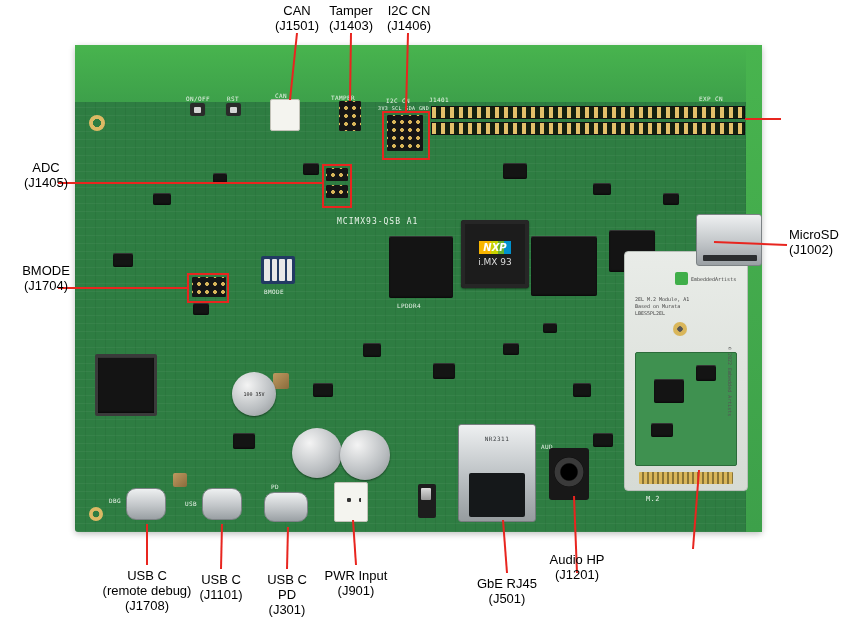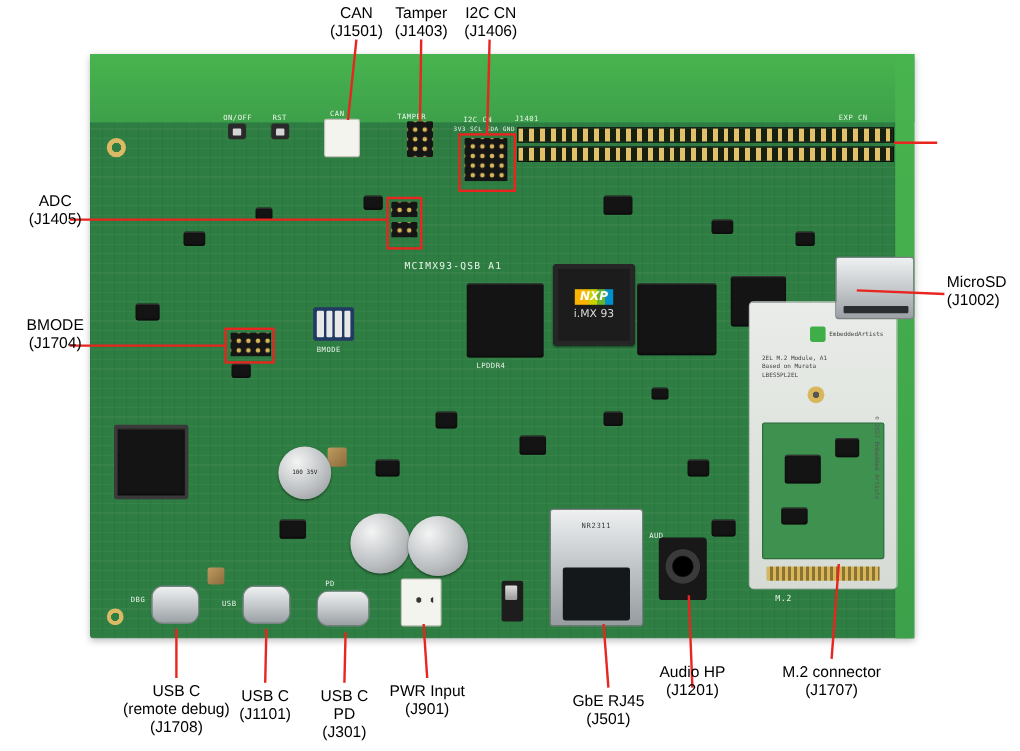--- a/index.html
+++ b/index.html
@@ -273,18 +273,14 @@
     <span class="cl">(J901)</span>
   </div>
   <div class="callout" style="left:466px;top:576px;width:82px">
     <span class="cl">GbE RJ45</span>
     <span class="cl">(J501)</span>
   </div>
   <div class="callout" style="left:538px;top:552px;width:78px">
     <span class="cl">Audio HP</span>
     <span class="cl">(J1201)</span>
   </div>
-  <div class="callout" style="left:638px;top:552px;width:110px">
-    <span class="cl">M.2 connector</span>
-    <span class="cl">(J1707)</span>
-  </div>
 
 </div>
 
 </body></html>

